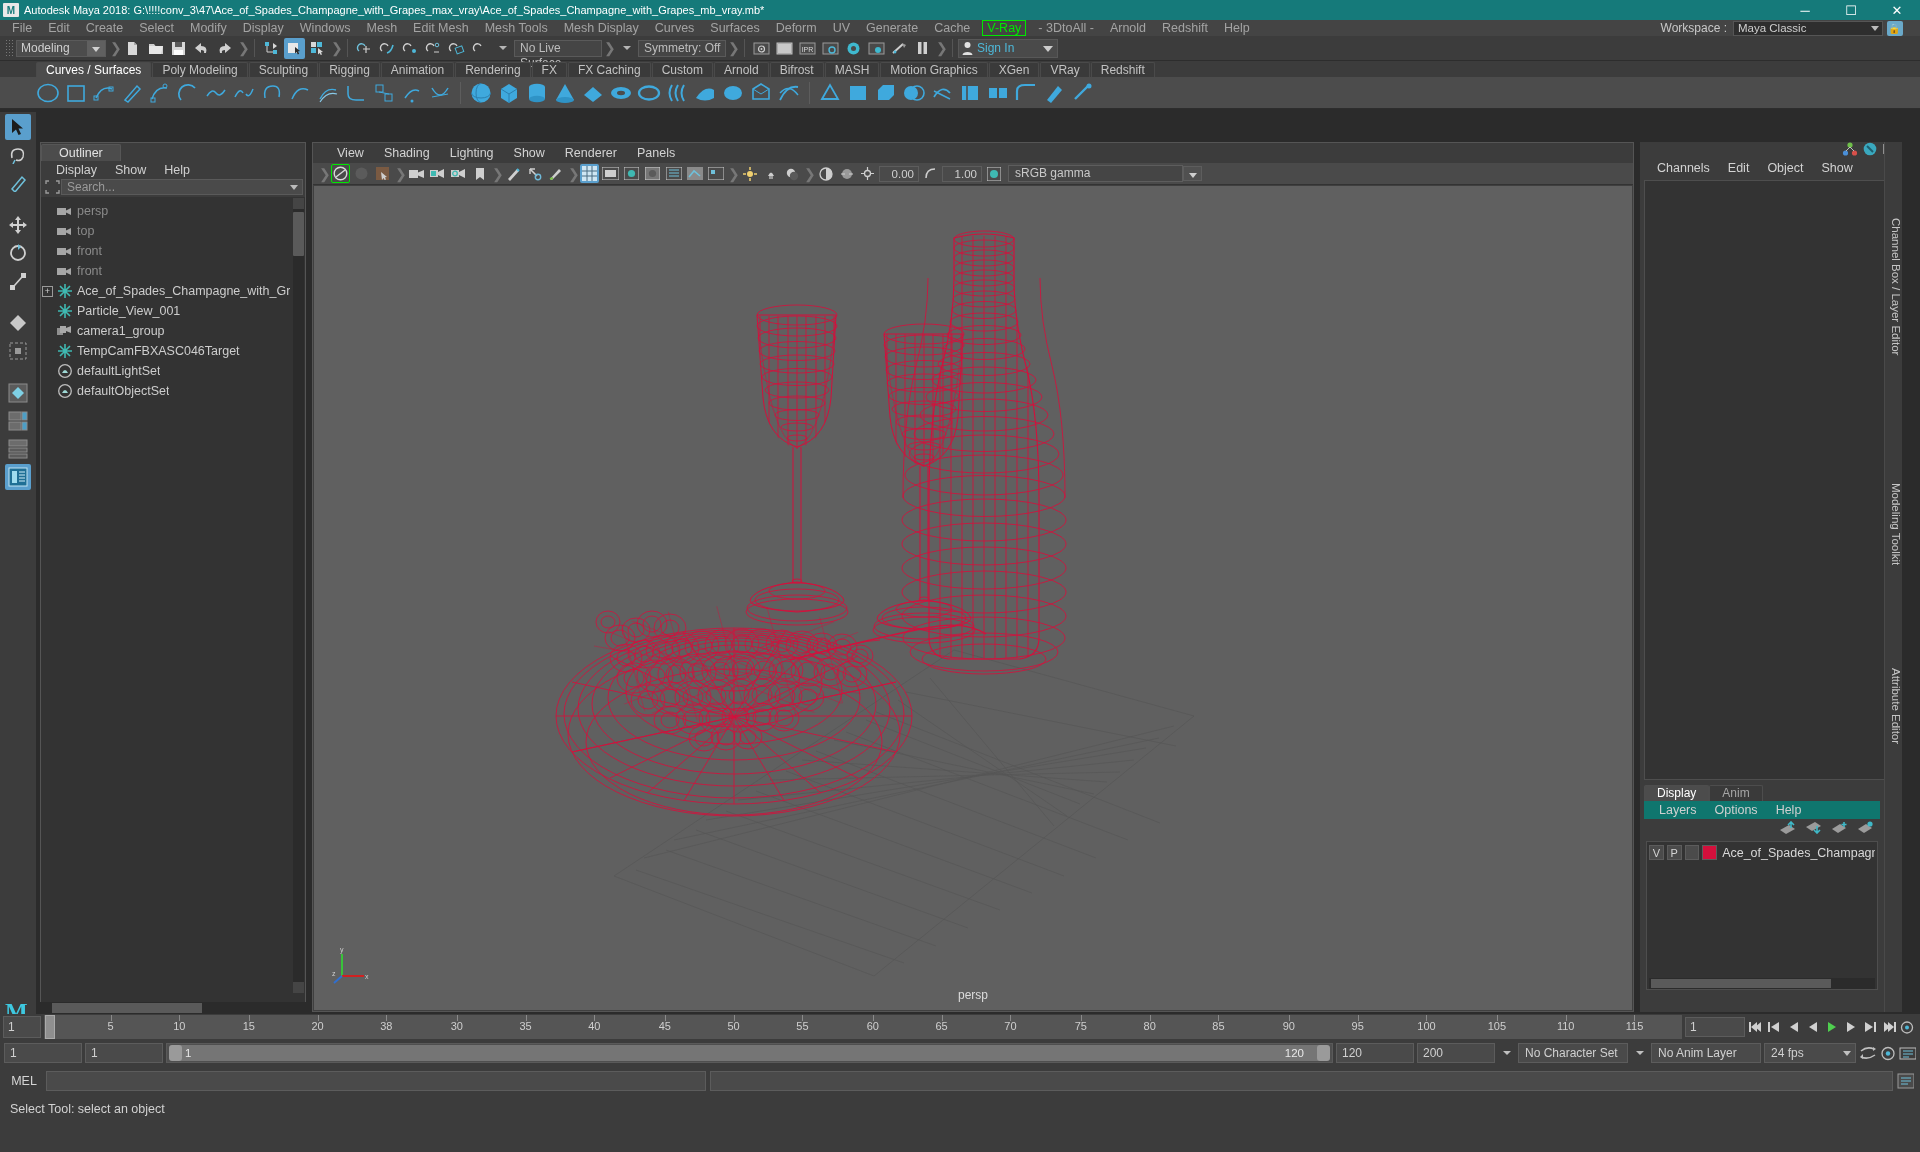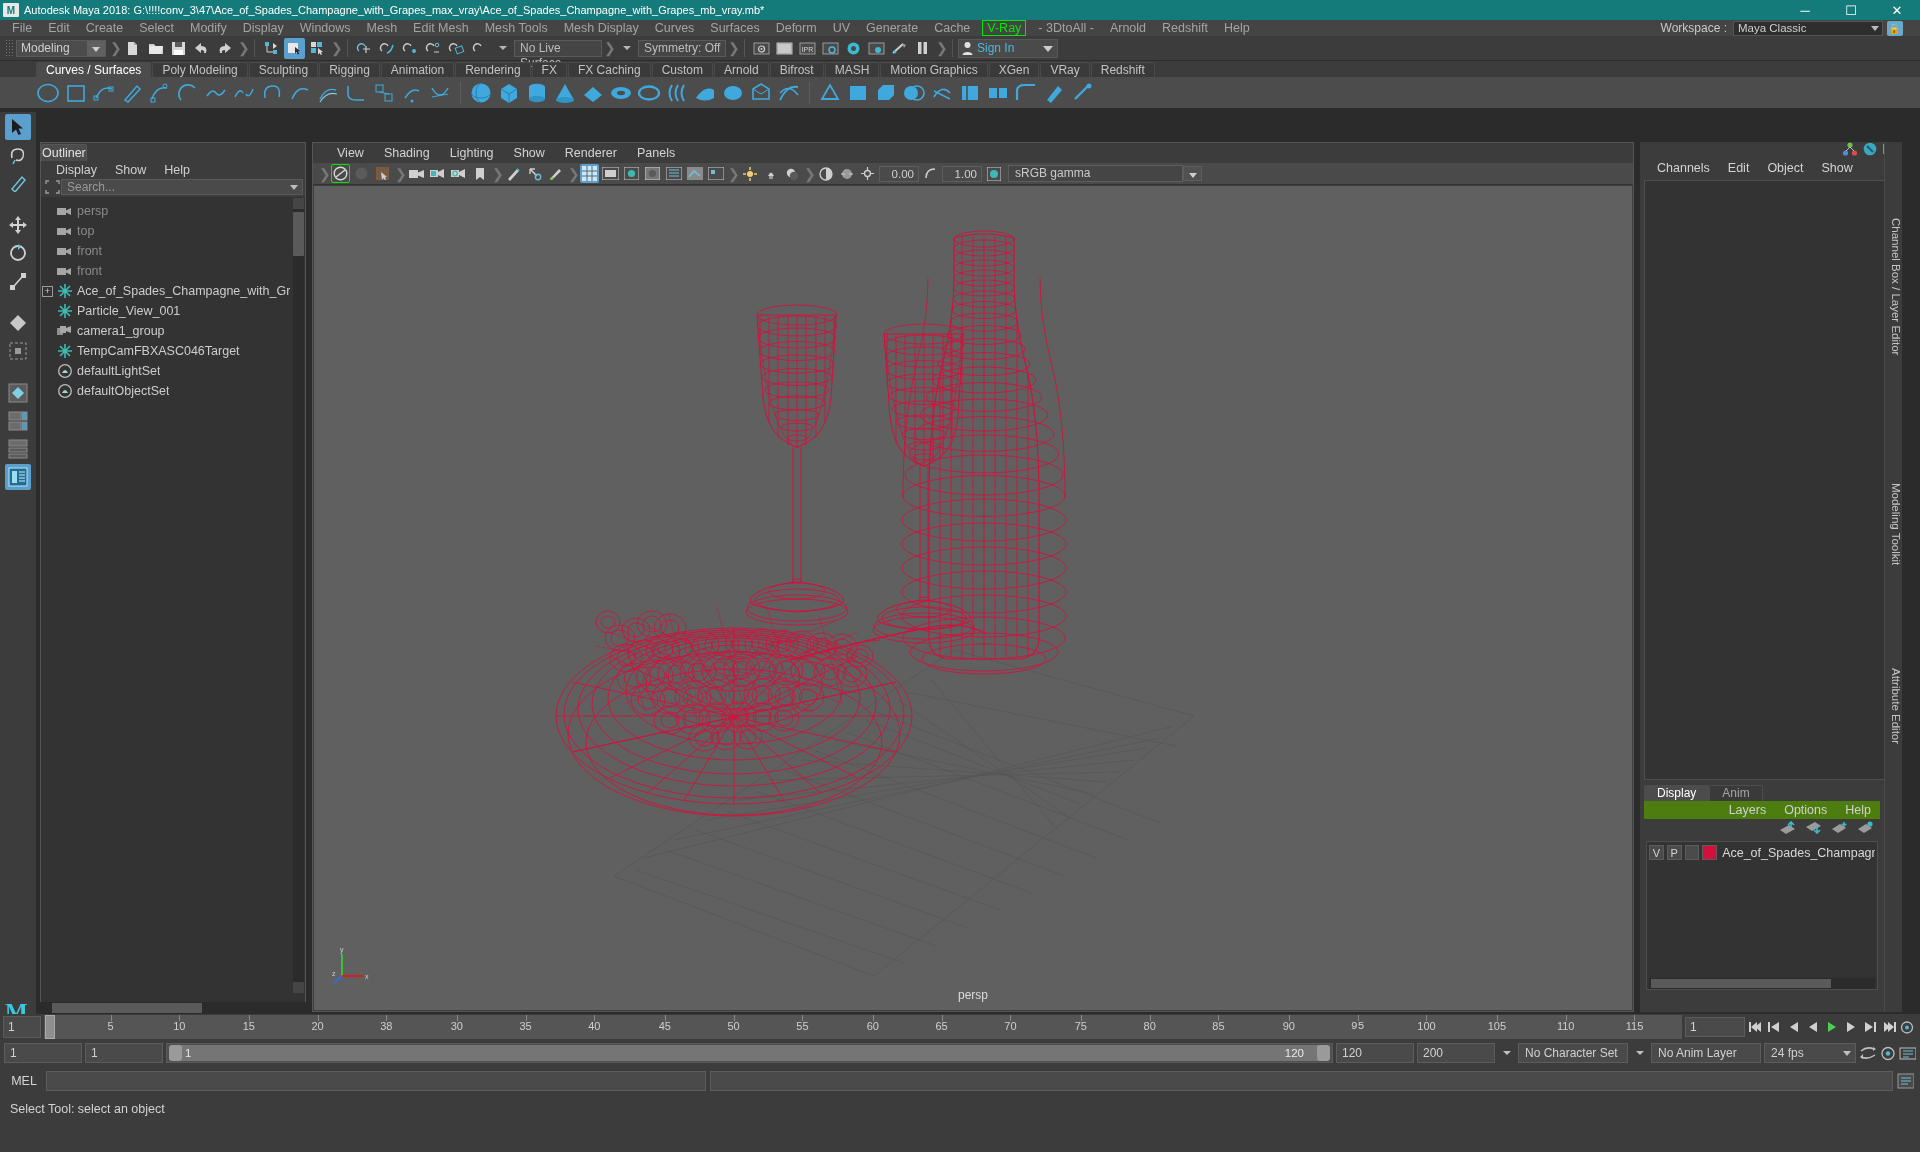--- a/index.html
+++ b/index.html
@@ -82,21 +82,21 @@
   .tb-item{ width:26px;height:26px;margin:2px auto;display:flex;align-items:center;
             justify-content:center;border-radius:2px;}
   .tb-item.sel{ background:#5a9fcd; }
   .tb-gap{height:12px;}
   .maya-logo{position:absolute;left:5px;bottom:128px;width:26px;height:26px;
      color:#3ec8e0;font-size:24px;font-weight:bold;font-family:"Liberation Serif",serif;}
   
   .outliner{ position:absolute;left:40px;top:142px;width:266px;height:870px;background:#333333;
              border:1px solid #555; }
   .ol-tabrow{height:18px;background:#3c3c3c;display:flex;align-items:flex-end;}
-  .ol-tab{height:17px;background:#4c4c4c;padding:0 0;font-size:12.5px;color:#e2e2e2;line-height:16px;
+  .ol-tab{height:17px;background:#4c4c4c;padding:0 17px;font-size:12.5px;color:#e2e2e2;line-height:16px;
           border:1px solid #565656;border-bottom:none;border-radius:2px 2px 0 0;}
   .ol-menu{height:18px;background:#3c3c3c;display:flex;align-items:center;padding-left:6px;}
   .ol-menu .mi{padding:0 9px;font-size:12.5px;color:#d0d0d0;}
   .ol-search{height:18px;display:flex;align-items:center;background:#3c3c3c;padding:0 2px 2px 2px;}
   .ol-sicon{width:18px;height:16px;display:flex;align-items:center;justify-content:center;}
   .ol-sfield{flex:1;height:16px;background:#4a4a4a;border:1px solid #5a5a5a;color:#9a9a9a;
              font-size:12px;line-height:14px;padding-left:5px;position:relative;}
   .ol-sfield .arw{position:absolute;right:4px;top:5px;border-left:4px solid transparent;
              border-right:4px solid transparent;border-top:5px solid #bbb;}
   .ol-list{position:absolute;left:1px;top:55px;right:12px;bottom:1px;background:#333333;
@@ -142,21 +142,21 @@
   .rp-body{position:absolute;left:4px;top:38px;right:4px;height:600px;background:#333333;border:1px solid #4e4e4e;}
   .rp-vtabs{position:absolute;right:0;top:0;width:18px;height:870px;background:#3c3c3c;
             border-left:1px solid #4a4a4a;}
   .vtab{position:absolute;right:0;width:18px;writing-mode:vertical-rl;text-orientation:mixed;
         font-size:11.5px;color:#c6c6c6;text-align:center;padding:6px 0;}
   .layer-editor{position:absolute;left:4px;top:642px;right:22px;bottom:4px;background:#3c3c3c;}
   .le-tabs{height:17px;display:flex;align-items:flex-end;}
   .le-tab{height:16px;padding:0 12px;font-size:12px;line-height:15px;background:#3a3a3a;
           border:1px solid #4d4d4d;border-bottom:none;color:#a5a5a5;border-radius:2px 2px 0 0;}
   .le-tab.active{background:#4c4c4c;color:#ffffff;}
-  .le-menu{height:18px;display:flex;align-items:center;padding-left:6px;background:#4d7c0f;justify-content:flex-end;}
+  .le-menu{height:18px;display:flex;align-items:center;padding-left:6px;background:#0f766e;}
   .le-menu .mi{padding:0 9px;font-size:12.5px;color:#d0d0d0;}
   .le-toolrow{height:20px;display:flex;align-items:center;justify-content:flex-end;padding-right:6px;gap:9px;}
   .le-list{position:absolute;left:2px;top:57px;right:2px;bottom:18px;background:#333;border:1px solid #4e4e4e;}
   .le-row{height:17px;display:flex;align-items:center;padding:0 2px;gap:3px;margin-top:2px;}
   .le-cell{width:17px;height:15px;background:#4b4b4b;border:1px solid #5c5c5c;font-size:11px;
      color:#d5d5d5;display:flex;align-items:center;justify-content:center;}
   .le-swatch{width:17px;height:15px;background:#d3103c;border:1px solid #5c5c5c;}
   .le-name{font-size:12.5px;color:#d8d8d8;white-space:nowrap;overflow:hidden;margin-left:2px;}
   .le-hscroll{position:absolute;left:2px;bottom:0;right:2px;height:11px;background:#2b2b2b;}
   .le-hscroll .thumb{position:absolute;left:2px;top:1px;height:9px;width:180px;background:#5a5a5a;}
@@ -1483,21 +1483,21 @@
       <div class="ts-tlabel" style="left:59.0%;">70</div>
     <div class="ts-tick" style="left:63.3%;"></div>
       <div class="ts-tlabel" style="left:63.3%;">75</div>
     <div class="ts-tick" style="left:67.5%;"></div>
       <div class="ts-tlabel" style="left:67.5%;">80</div>
     <div class="ts-tick" style="left:71.7%;"></div>
       <div class="ts-tlabel" style="left:71.7%;">85</div>
     <div class="ts-tick" style="left:76.0%;"></div>
       <div class="ts-tlabel" style="left:76.0%;">90</div>
     <div class="ts-tick" style="left:80.2%;"></div>
-      <div class="ts-tlabel" style="left:80.2%;font-family:Liberation Mono, monospace;">95</div>
+      <div class="ts-tlabel" style="left:80.2%;">95</div>
     <div class="ts-tick" style="left:84.4%;"></div>
       <div class="ts-tlabel" style="left:84.4%;">100</div>
     <div class="ts-tick" style="left:88.7%;"></div>
       <div class="ts-tlabel" style="left:88.7%;">105</div>
     <div class="ts-tick" style="left:92.9%;"></div>
       <div class="ts-tlabel" style="left:92.9%;">110</div>
     <div class="ts-tick" style="left:97.1%;"></div>
       <div class="ts-tlabel" style="left:97.1%;">115</div>
   </div>
   <div class="ts-right">

